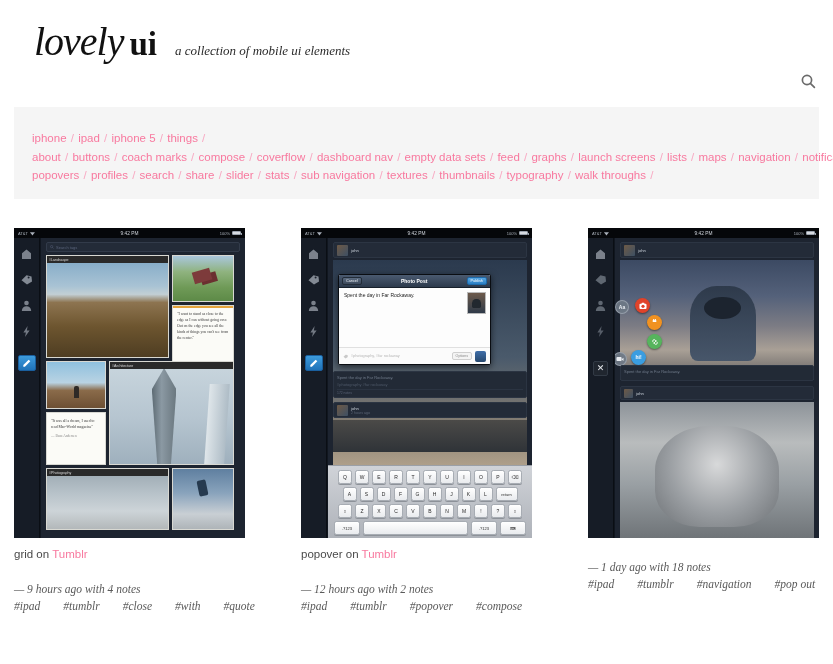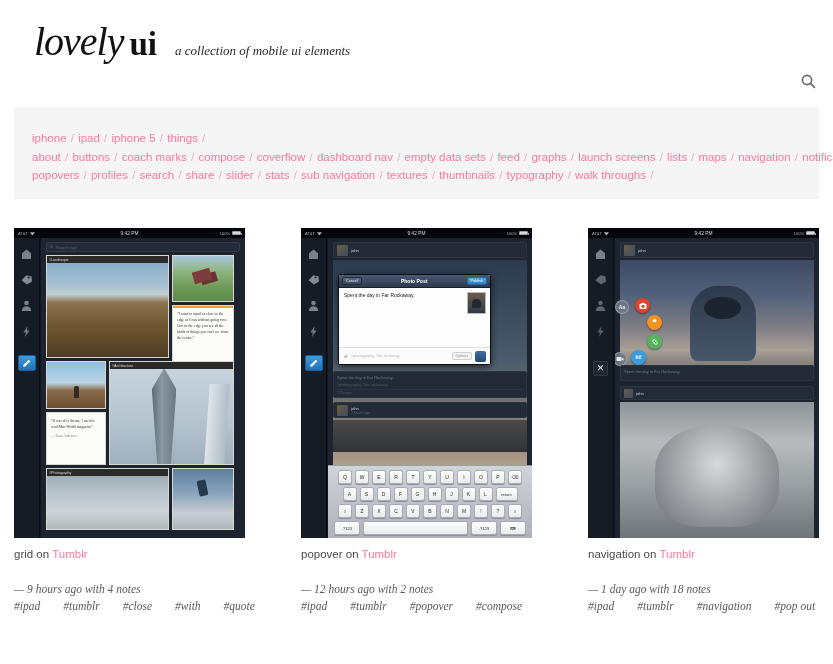--- a/index.html
+++ b/index.html
@@ -705,22 +705,19 @@
             <div class="feed-head" style="top:148px; height:14px;">
               <div class="avat" style="width:9px;height:9px;"></div>
               <span class="uname">john</span>
             </div>
             <div class="cat" style="top:164px;"></div>
           </div>
         </div>
       </div>
 
       <div class="caption">
-        <div class="cap-title">
-          <span>navigation on </span><a class="tumblr">Tumblr</a>
-        </div>
         <div class="cap-meta">— 1 day ago with 18 notes</div>
         <div class="cap-tags" id="tags2"><span>#ipad</span><span>#tumblr</span><span>#navigation</span><span>#pop out</span><span>navigation</span><span>#icons</span></div>
       </div>
     </div>
 
   </div>
 </div>
 
 </body></html>

